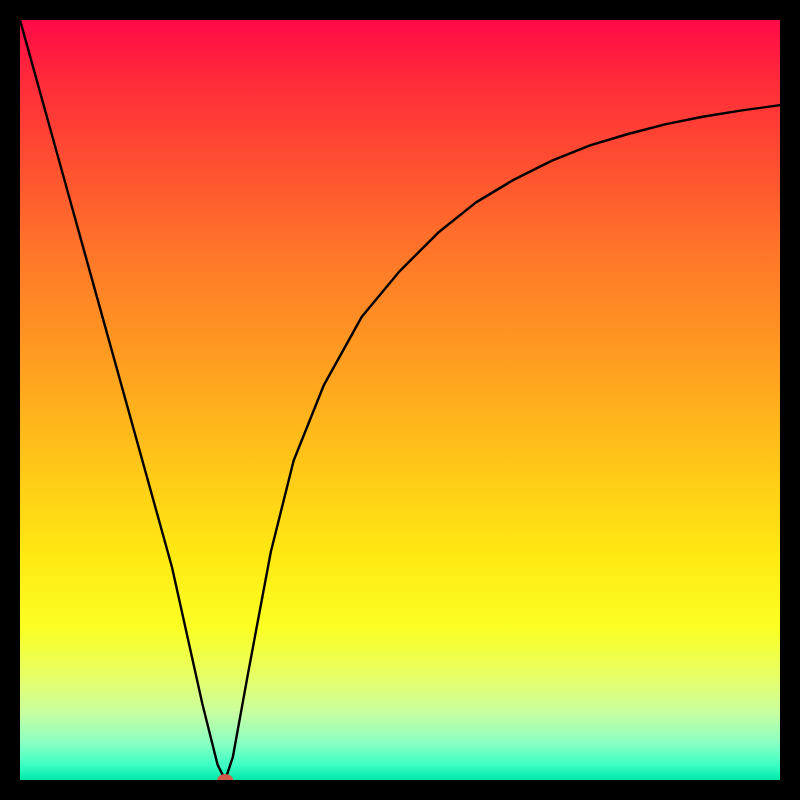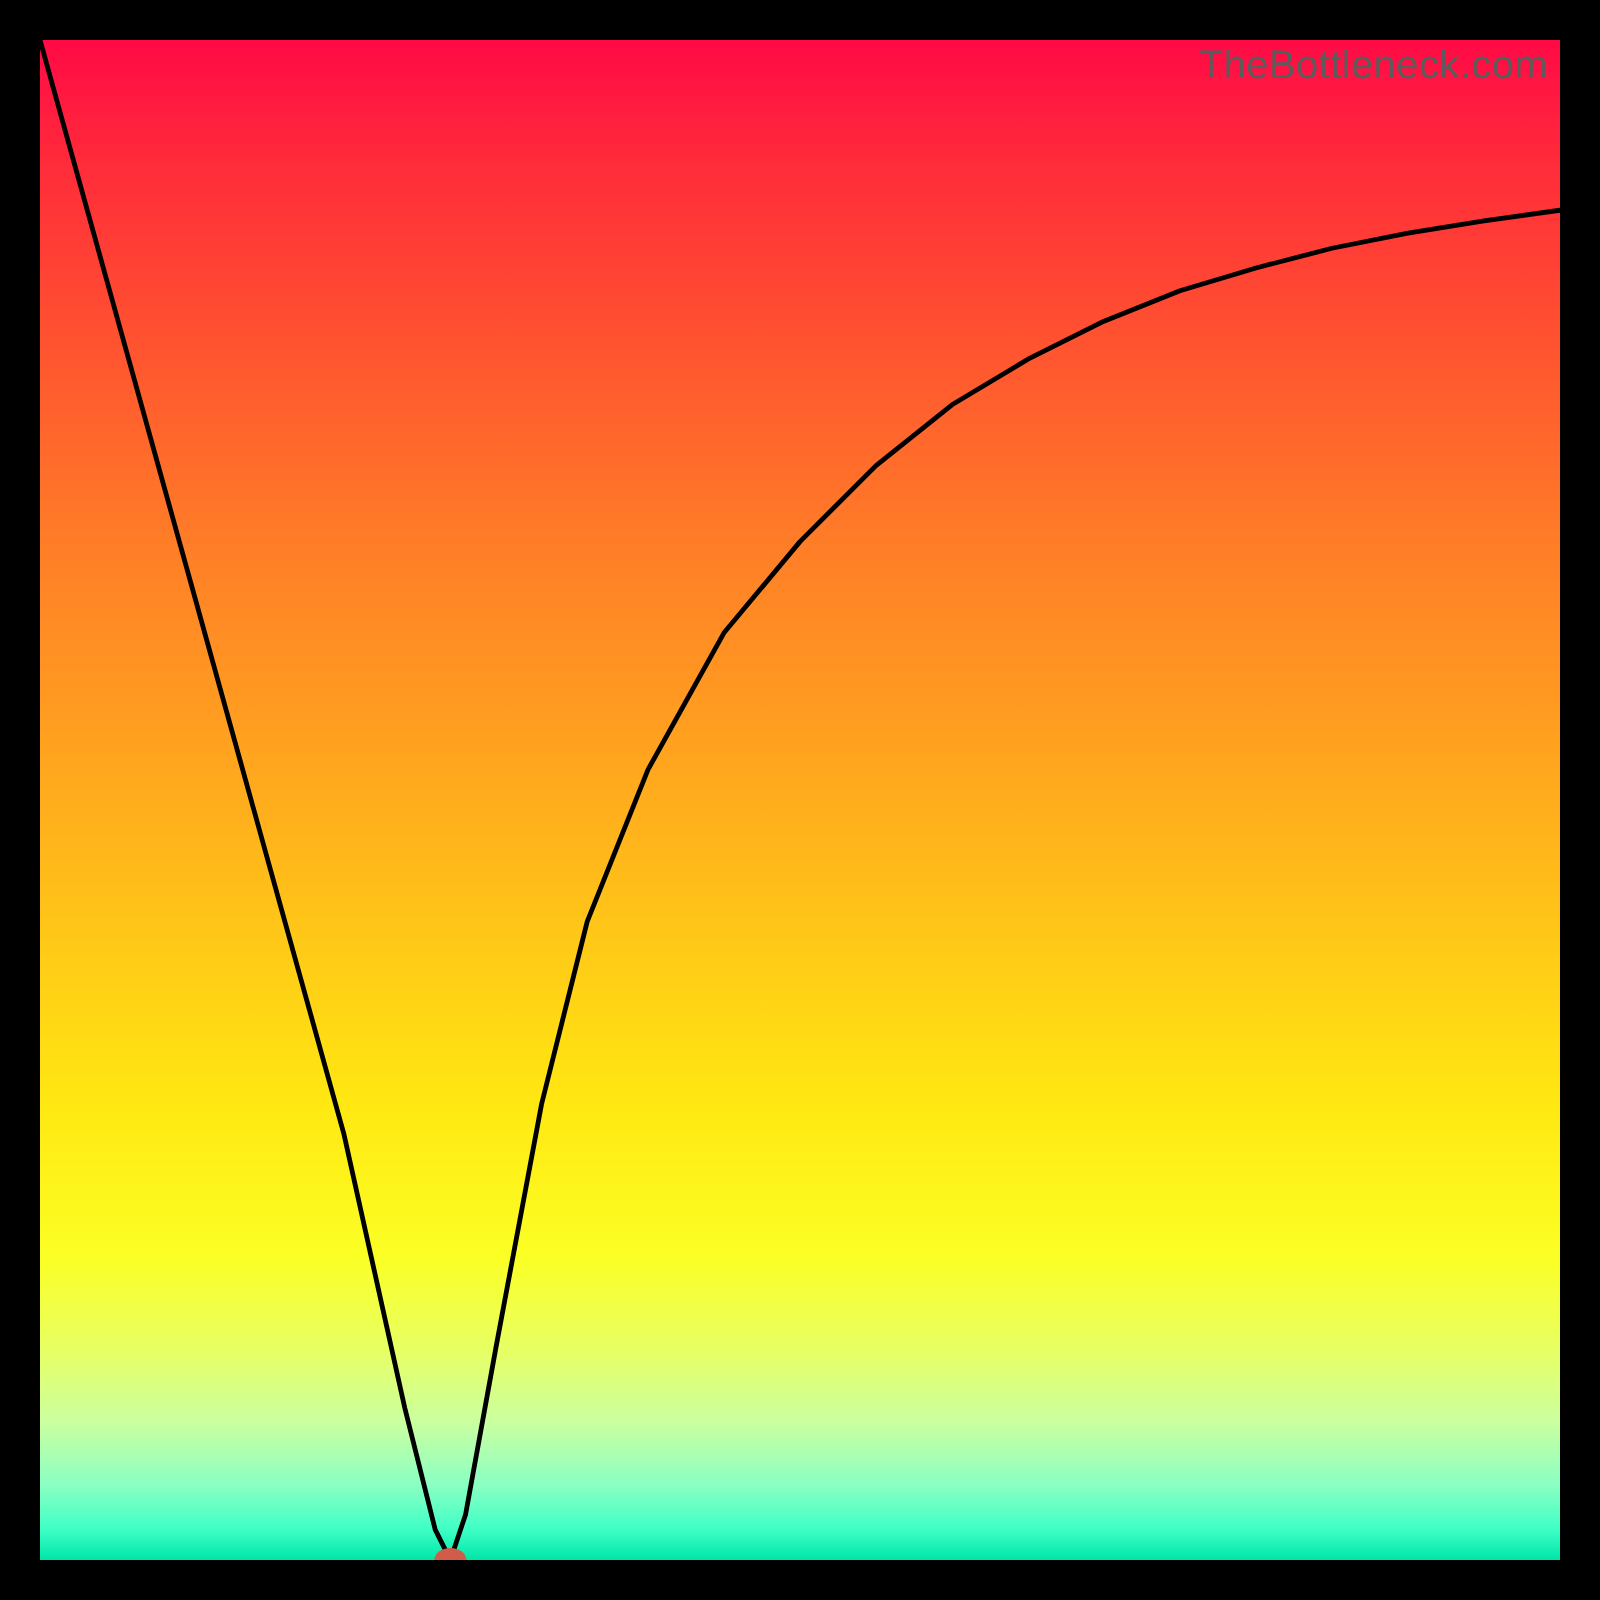--- a/index.html
+++ b/index.html
@@ -56,19 +56,18 @@
     top: 0;
     width: 760px;
     height: 760px;
   }
 </style>
 </head>
 <body>
 
 <div class="outer">
   <div class="plot">
-    <div class="watermark">TheBottleneck.com</div>
     <svg class="overlay" viewBox="0 0 760 760" preserveAspectRatio="none">
       <path id="curve-path" fill="none" stroke="#000" stroke-width="2.4" stroke-linejoin="round" stroke-linecap="round" d="M0.00 0.00 L38.00 136.80 L76.00 273.60 L114.00 410.40 L152.00 547.20 L182.40 684.00 L197.60 744.80 L205.20 760.00 L212.80 737.20 L228.00 653.60 L250.80 532.00 L273.60 440.80 L304.00 364.80 L342.00 296.40 L380.00 250.80 L418.00 212.80 L456.00 182.40 L494.00 159.60 L532.00 140.60 L570.00 125.40 L608.00 114.00 L646.00 104.12 L684.00 96.52 L722.00 90.44 L760.00 85.12"></path>
       <ellipse id="min-marker" rx="8" ry="6" fill="#d15c4a" cx="205.20" cy="760.00"></ellipse>
     </svg>
   </div>
 </div>
 
 </body></html>

